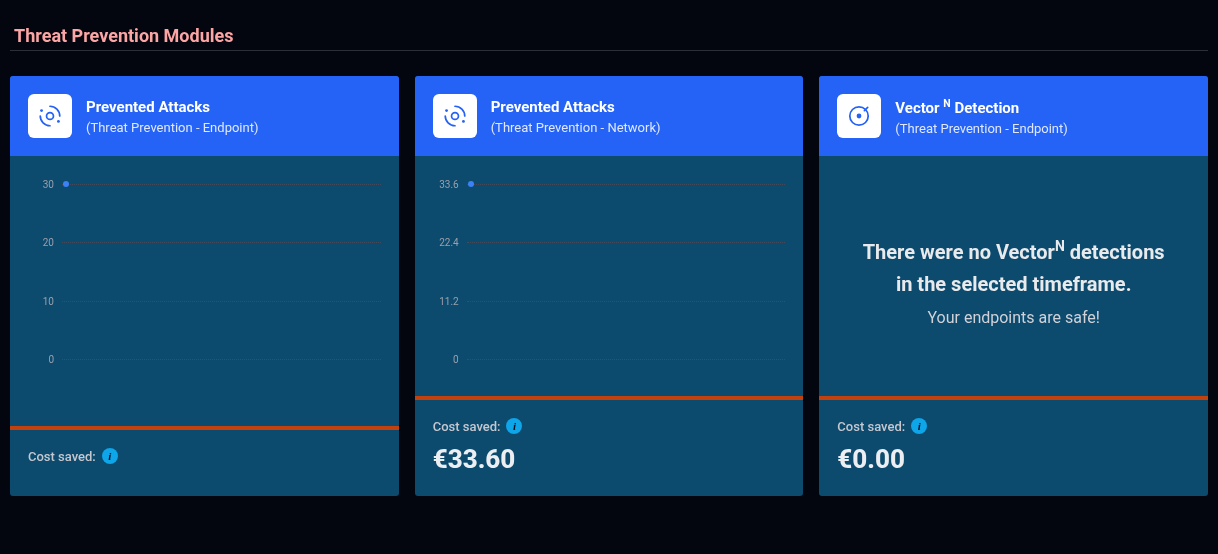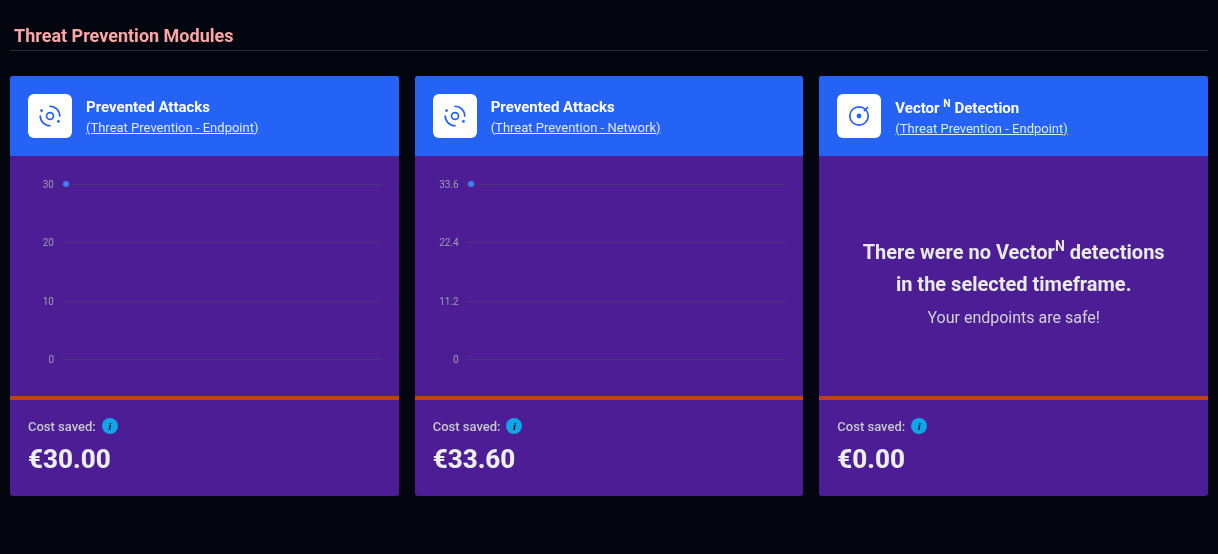--- a/index.html
+++ b/index.html
@@ -23,21 +23,21 @@
     border: none;
     border-top: 1px solid #2a2f3a;
     margin-bottom: 25px;
   }
   .cards {
     display: flex;
     gap: 16px;
   }
   .card {
     flex: 1;
-    background: #4c1d95;
+    background: #0c4a6e;
     border-radius: 3px;
     overflow: hidden;
     display: flex;
     flex-direction: column;
     min-height: 420px;
   }
   .card-header {
     background: #2563f6;
     padding: 18px 18px;
     display: flex;
@@ -62,21 +62,20 @@
   }
   .card-title {
     color: #ffffff;
     font-size: 15px;
     font-weight: 700;
   }
   .card-subtitle {
     color: #dfe8ff;
     font-size: 13px;
     font-weight: 400;
-    text-decoration: underline;
   }
   .card-body {
     flex: 1;
     padding: 16px 14px 6px 14px;
     display: flex;
     flex-direction: column;
   }
   .chart {
     position: relative;
     height: 195px;
@@ -199,21 +198,20 @@
           <div class="y-label" style="top: 181px;">0</div>
           <div class="grid-line" style="top: 181px;"></div>
           <div class="dot" style="left: 42px; top: 6px;"></div>
         </div>
     </div>
     <div class="card-footer">
       <div class="cost-row">
         <span class="cost-label">Cost saved:</span>
         <span class="info-icon">i</span>
       </div>
-      <div class="cost-value">€30.00</div>
     </div>
   </div>
 
   <div class="card">
     <div class="card-header">
       <div class="card-icon">
         <svg viewBox="0 0 24 24" fill="none" stroke="#2563f6" stroke-width="1.6">
           <circle cx="12" cy="12" r="3.2"></circle>
           <path d="M3 12a9 9 0 0 0 9 9" stroke-linecap="round"></path>
           <path d="M21 12a9 9 0 0 0-9-9" stroke-linecap="round"></path>

